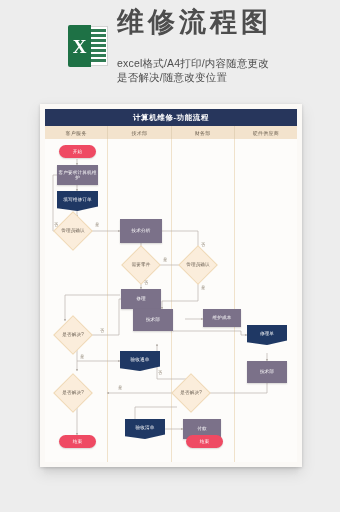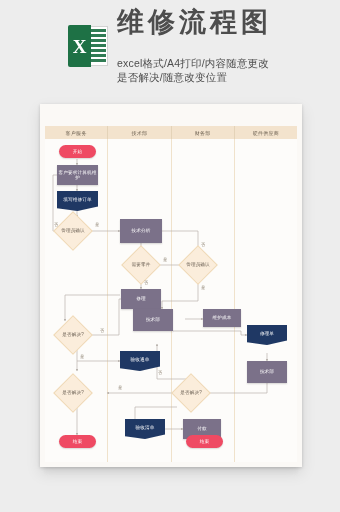--- a/index.html
+++ b/index.html
@@ -155,20 +155,21 @@
     </div>
 
   </div>
 </div>
 
 <div id="paper-shadow"></div>
 
 <div id="paper">
   <div id="paper-pad">
 
+    <div id="chart-title">计算机维修-功能流程</div>
 
     <div id="lane-head">
       <div class="lane-h">客户服务</div>
       <div class="lane-h">技术部</div>
       <div class="lane-h">财务部</div>
       <div class="lane-h">硬件供应商</div>
     </div>
 
     <div id="lane-body">
       <div class="lane-c"></div>

